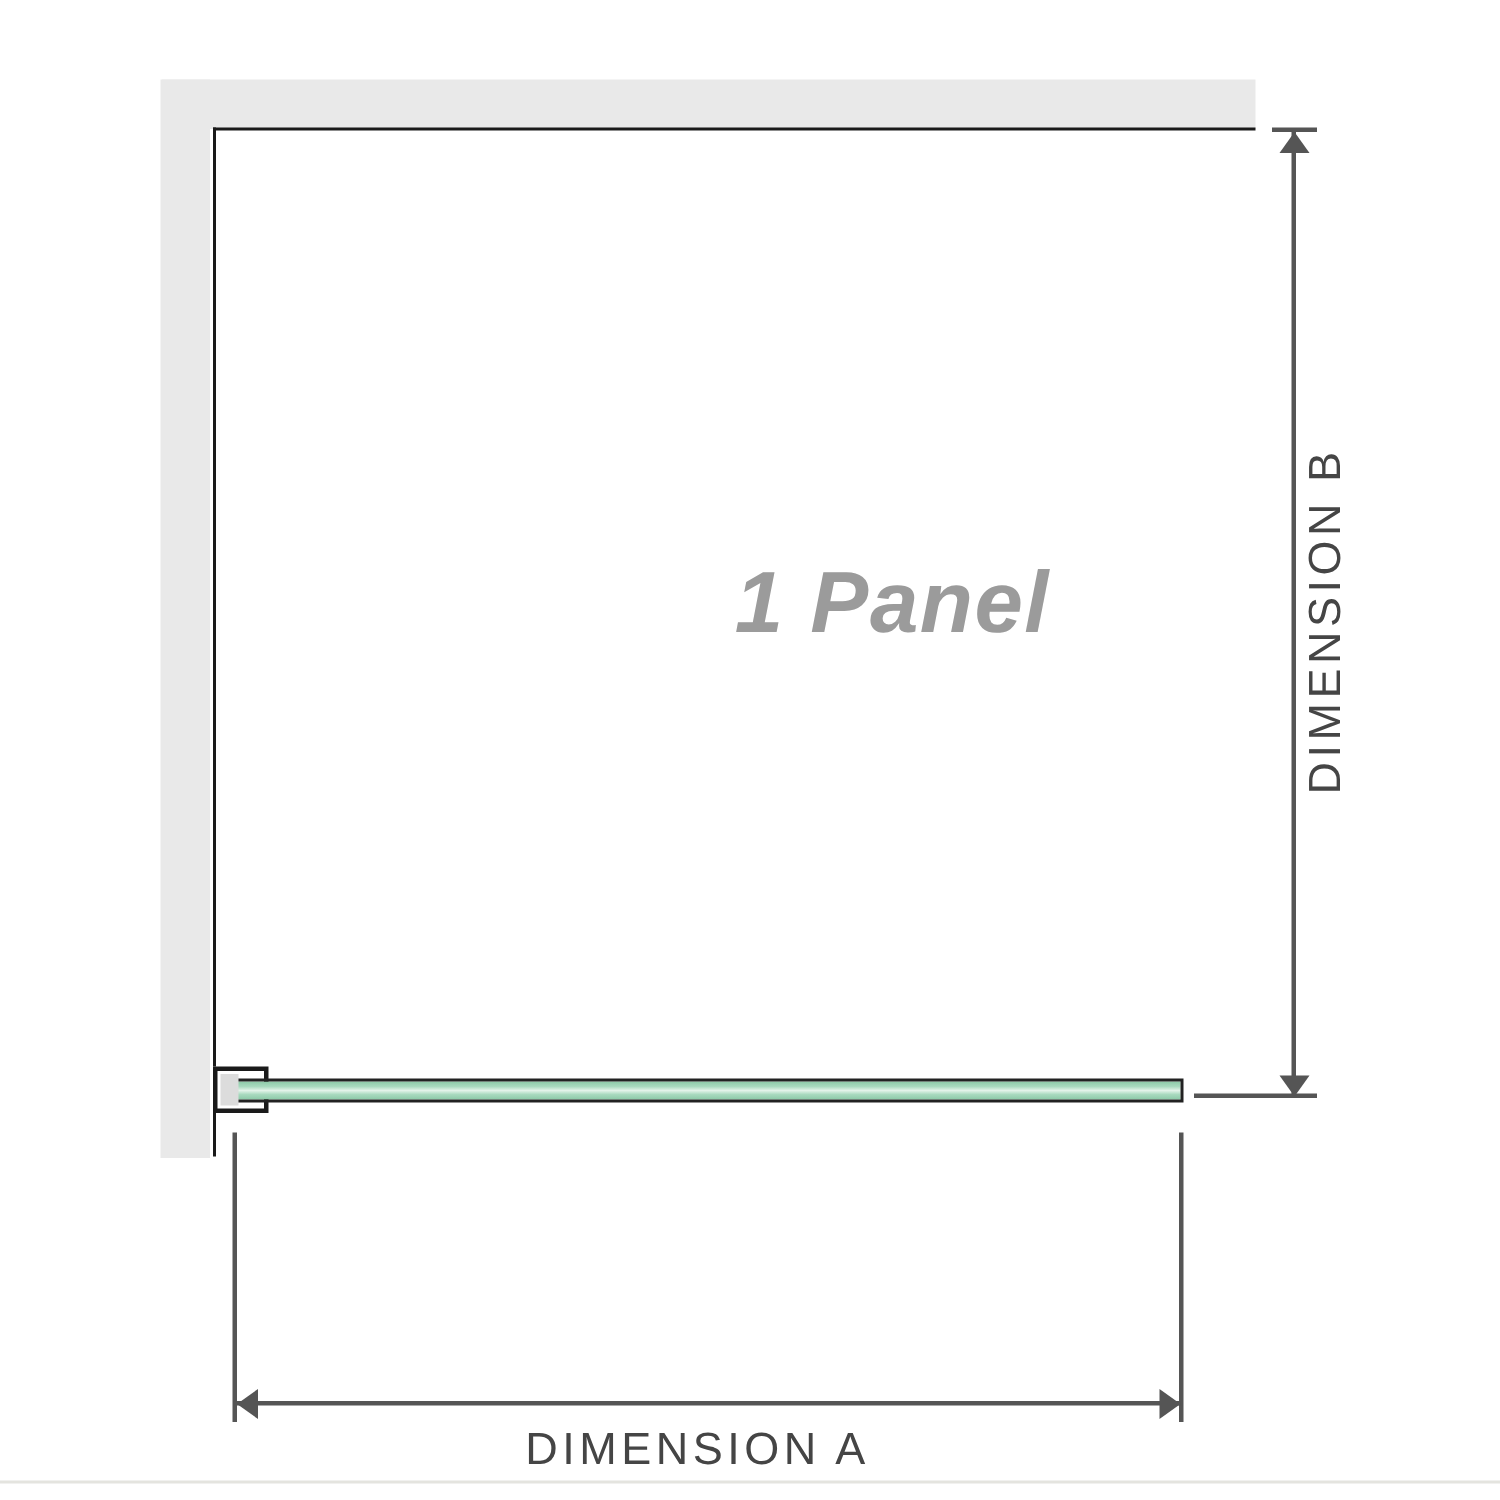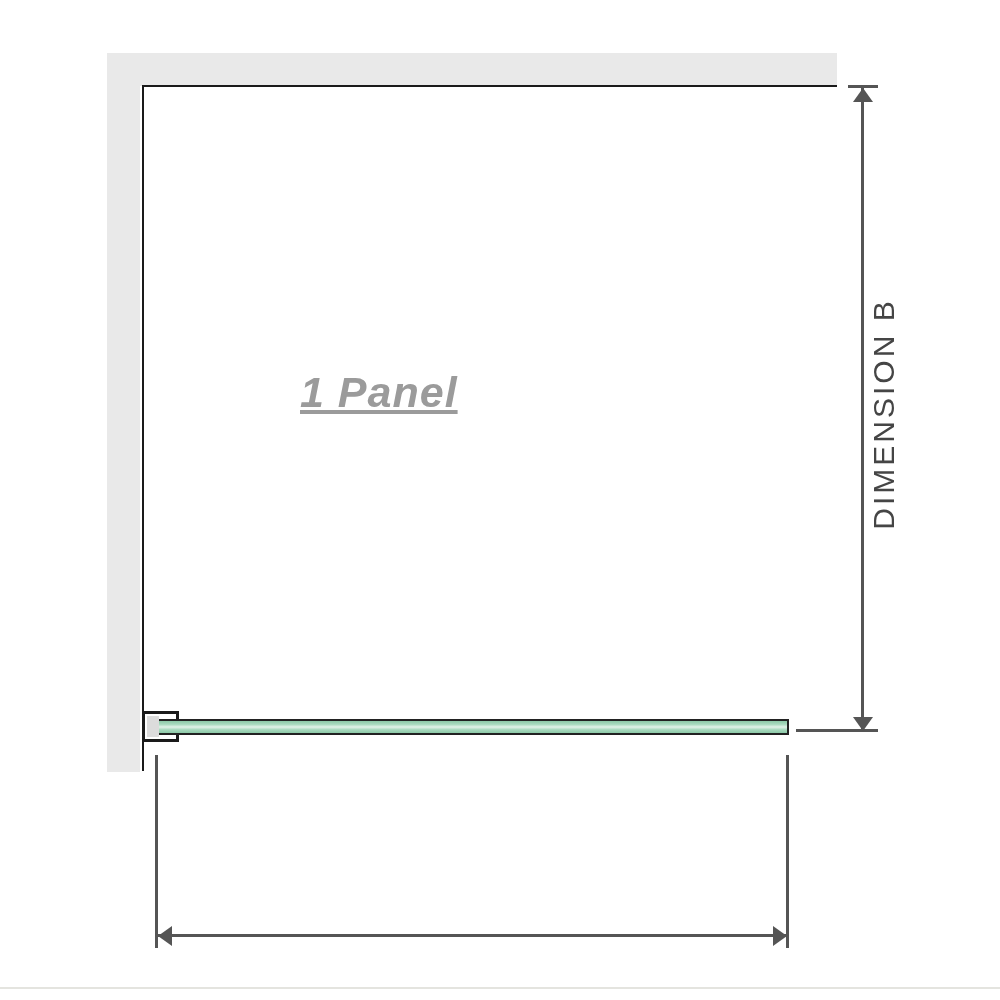--- a/index.html
+++ b/index.html
@@ -17,24 +17,23 @@
   html,body{margin:0;padding:0;background:#ffffff;}
   #canvas{
     position:relative;width:1000px;height:1000px;background:#fff;overflow:hidden;
     font-family:"Liberation Sans", sans-serif;
   }
   .abs{position:absolute;}
   .wall{background:var(--wall);}
   .blackline{background:var(--outline);}
   .dimline{background:var(--dim);}
   .panel-label{
-    left:300px;top:368px;width:400px;text-align:left;
-    font-size:43px;font-style:italic;font-weight:600;letter-spacing:1px;
+    left:300px;top:368px;width:400px;text-align:right;
+    font-size:58px;font-style:italic;font-weight:600;letter-spacing:1px;
     color:var(--panelText);
-    text-decoration:underline;
   }
   .glass{
     left:154px;top:719px;width:635px;height:16px;box-sizing:border-box;
     border:2px solid var(--glassBorder);
     background:linear-gradient(180deg,
       var(--glassMid) 0%, #a9dabf 28%, var(--glassHi) 50%, #a9dabf 72%, var(--glassMid) 100%);
     z-index:3;
   }
   .bracket{
     left:142px;top:711px;width:37px;height:31px;box-sizing:border-box;
@@ -79,16 +78,17 @@
   <div class="abs arrow arrow-up"></div>
   <div class="abs arrow arrow-down"></div>
   <div class="abs dim-label dim-b-label">DIMENSION B</div>
 
   <div class="abs dimline" style="left:155px;top:755px;width:3px;height:193px;"></div>
   <div class="abs dimline" style="left:786px;top:755px;width:3px;height:193px;"></div>
 
   <div class="abs dimline" style="left:158px;top:934px;width:629px;height:3px;"></div>
   <div class="abs arrow arrow-left"></div>
   <div class="abs arrow arrow-right"></div>
+  <div class="abs dim-label dim-a-label">DIMENSION A</div>
 
   <div class="abs" style="left:0;top:987px;width:1000px;height:2px;background:var(--hairline);"></div>
 
 </div>
 
 </body></html>

